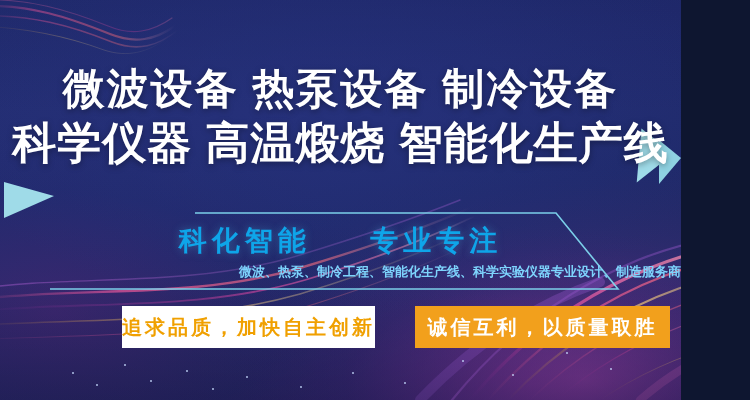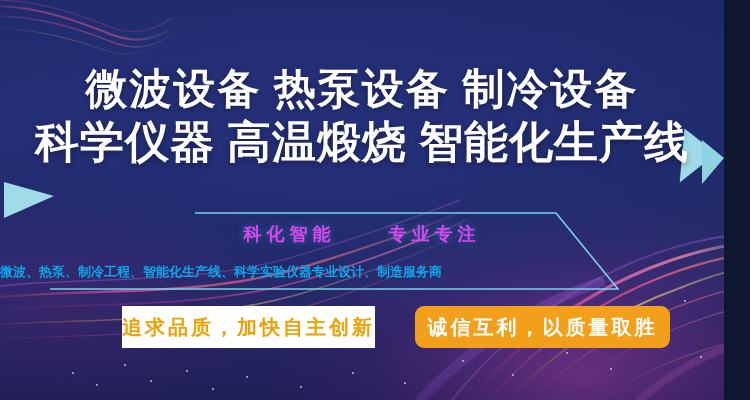--- a/index.html
+++ b/index.html
@@ -5,23 +5,22 @@
   html, body {
     margin: 0;
     padding: 0;
     background: #0e1630;
   }
   .banner {
     position: relative;
     width: 681px;
     height: 400px;
     overflow: hidden;
-    font-family: Liberation Serif, serif;
+    font-family: Liberation Sans, sans-serif;
     background: #1f2a6d;
-    padding-left: 43px;
   }
 
   
   .bg-base {
     position: absolute;
     inset: 0;
     background:
       radial-gradient(ellipse 60% 55% at 78% 96%, rgba(120,40,140,0.55) 0%, rgba(60,30,110,0.25) 45%, rgba(0,0,0,0) 72%),
       radial-gradient(ellipse 70% 60% at 8% 78%, rgba(110,35,120,0.35) 0%, rgba(40,30,100,0.12) 50%, rgba(0,0,0,0) 75%),
       linear-gradient(168deg, #253076 0%, #232d72 30%, #1f2a6b 55%, #242a66 75%, #2a2360 100%);
@@ -107,36 +106,36 @@
     z-index: 5;
   }
   .trapezoid svg { display: block; width: 750px; height: 90px; }
 
   .mid-text {
     position: absolute;
     left: 0; right: 0;
     top: 222px;
     text-align: center;
     z-index: 7;
-    color: #d946ef;
-    font-size: 18px;
+    color: #0ea5e9;
+    font-size: 28px;
     font-weight: 700;
     letter-spacing: 5px;
     white-space: nowrap;
     text-shadow: 0 0 8px rgba(80,200,240,0.35);
   }
   .mid-text .gap { display: inline-block; width: 34px; }
 
   .sub-text {
     position: absolute;
     left: 0; right: 0;
     top: 263px;
-    text-align: left;
+    text-align: right;
     z-index: 7;
-    color: #0ea5e9;
+    color: #7dd3fc;
     font-size: 13px;
     font-weight: 700;
     letter-spacing: 0px;
     white-space: nowrap;
   }
 
   
   .btn-row {
     position: absolute;
     left: 82px;
@@ -159,21 +158,20 @@
   }
   .btn-white {
     width: 293px;
     background: #ffffff;
     color: #f0a000;
   }
   .btn-orange {
     width: 295px;
     background: #f2a01c;
     color: #ffffff;
-    border-radius: 9px;
   }
 </style>
 </head>
 <body>
 
 <div class="banner">
 
   <div class="bg-base"></div>
 
   <div class="streaks">

